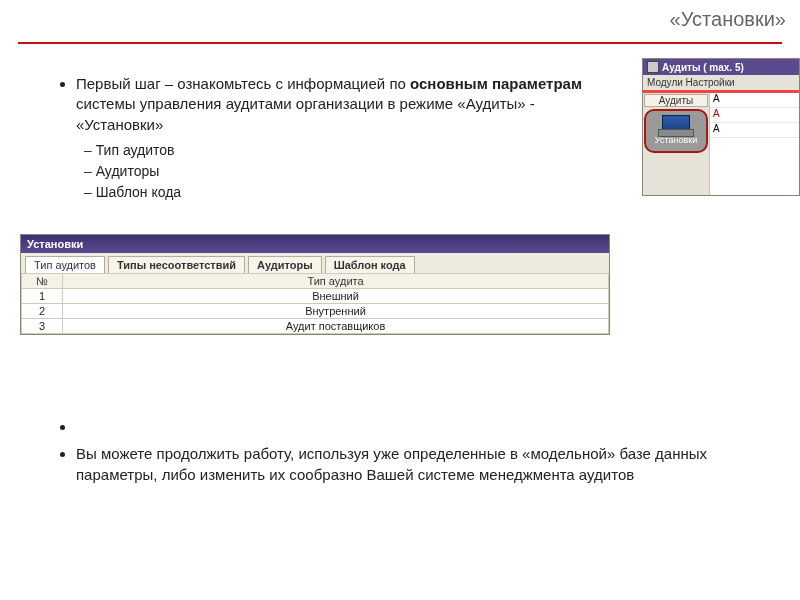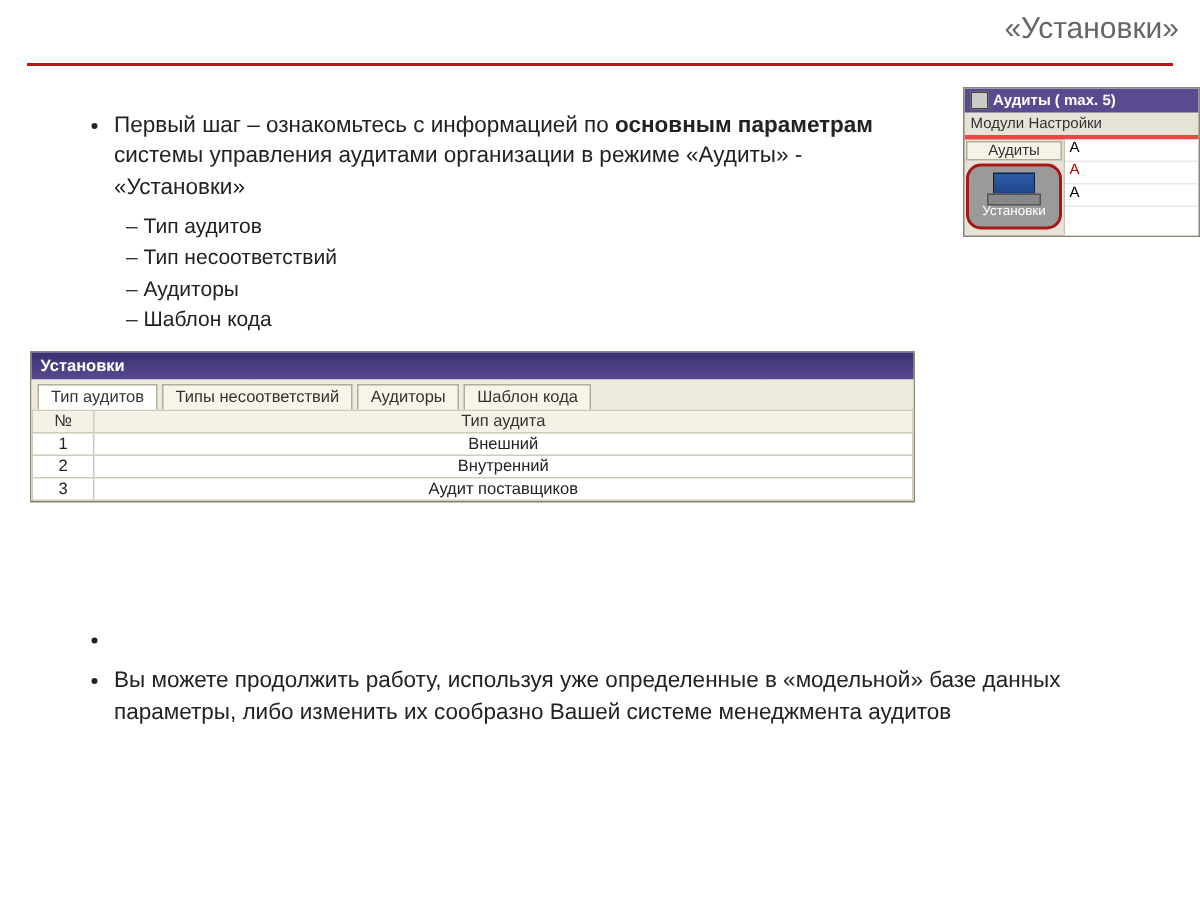--- a/index.html
+++ b/index.html
@@ -66,21 +66,21 @@
     margin: 2px 0;
   }
   .b { font-weight: bold; }
 
   
   .miniwin {
     position: absolute;
     top: 58px;
     right: 0;
     width: 158px;
-    height: 100px;
+    height: 138px;
     background: #e6e2d8;
     border: 1px solid #8a8574;
     box-sizing: border-box;
     font-size: 10px;
     overflow: hidden;
   }
   .miniwin-title {
     background: #5a4a90;
     color: #fff;
     padding: 2px 4px;
@@ -186,20 +186,21 @@
     background: #eeeadd;
   }
   .tab {
     background: #f7f4e9;
     border: 1px solid #b2ac9a;
     border-bottom: none;
     padding: 2px 8px;
     font-size: 11px;
     color: #333;
     position: relative;
+    font-weight: bold;
   }
   .tab.active {
     background: #fff;
     font-weight: normal;
   }
   .tab::after {
     content: "";
     position: absolute;
     right: -3px;
     top: 2px;
@@ -248,21 +249,20 @@
 
   <div class="title">«Установки»</div>
   <div class="red-rule"></div>
 
   <div class="top-text">
     <ul class="lvl1">
       <li>
         <span>Первый шаг – ознакомьтесь с информацией по </span><span class="b">основным параметрам</span><span> системы управления аудитами организации в режиме «Аудиты» - «Установки»</span>
         <ul class="lvl2">
           <li>Тип аудитов</li>
-          <li>Тип несоответствий</li>
           <li>Аудиторы</li>
           <li>Шаблон кода</li>
         </ul>
       </li>
     </ul>
   </div>
 
   <div class="miniwin">
     <div class="miniwin-title">
       <span class="ic"></span>

